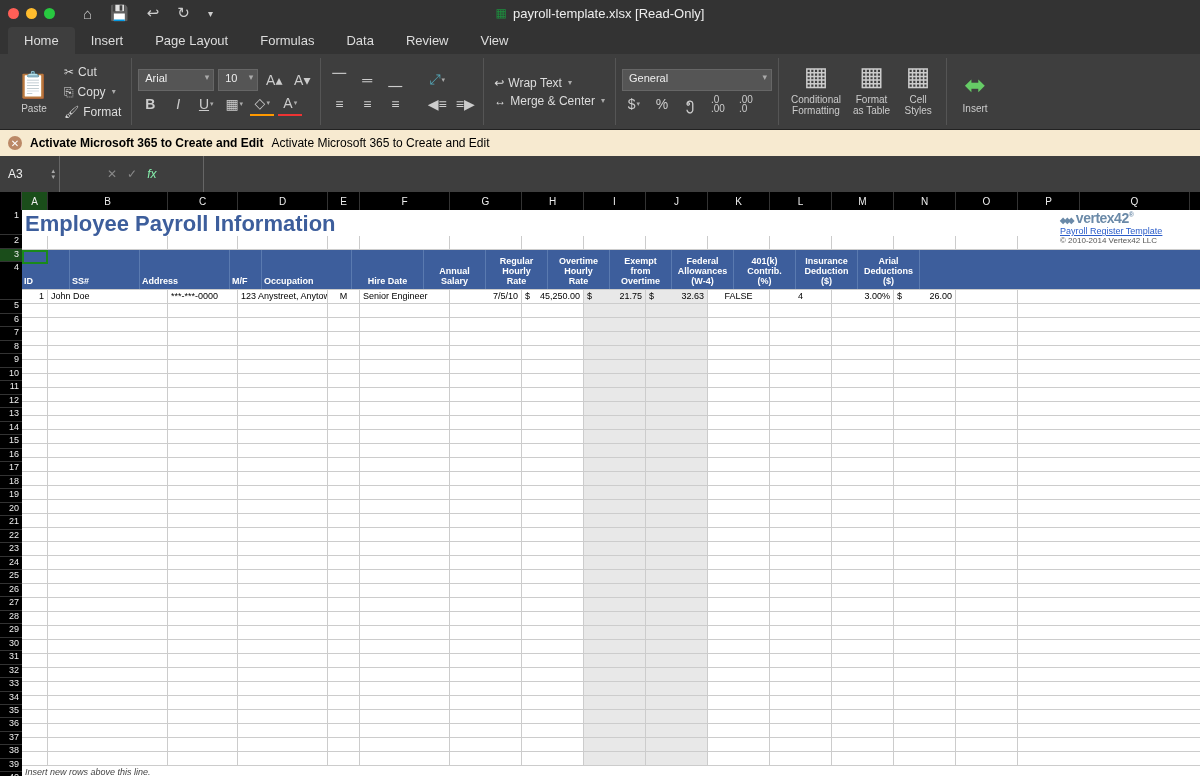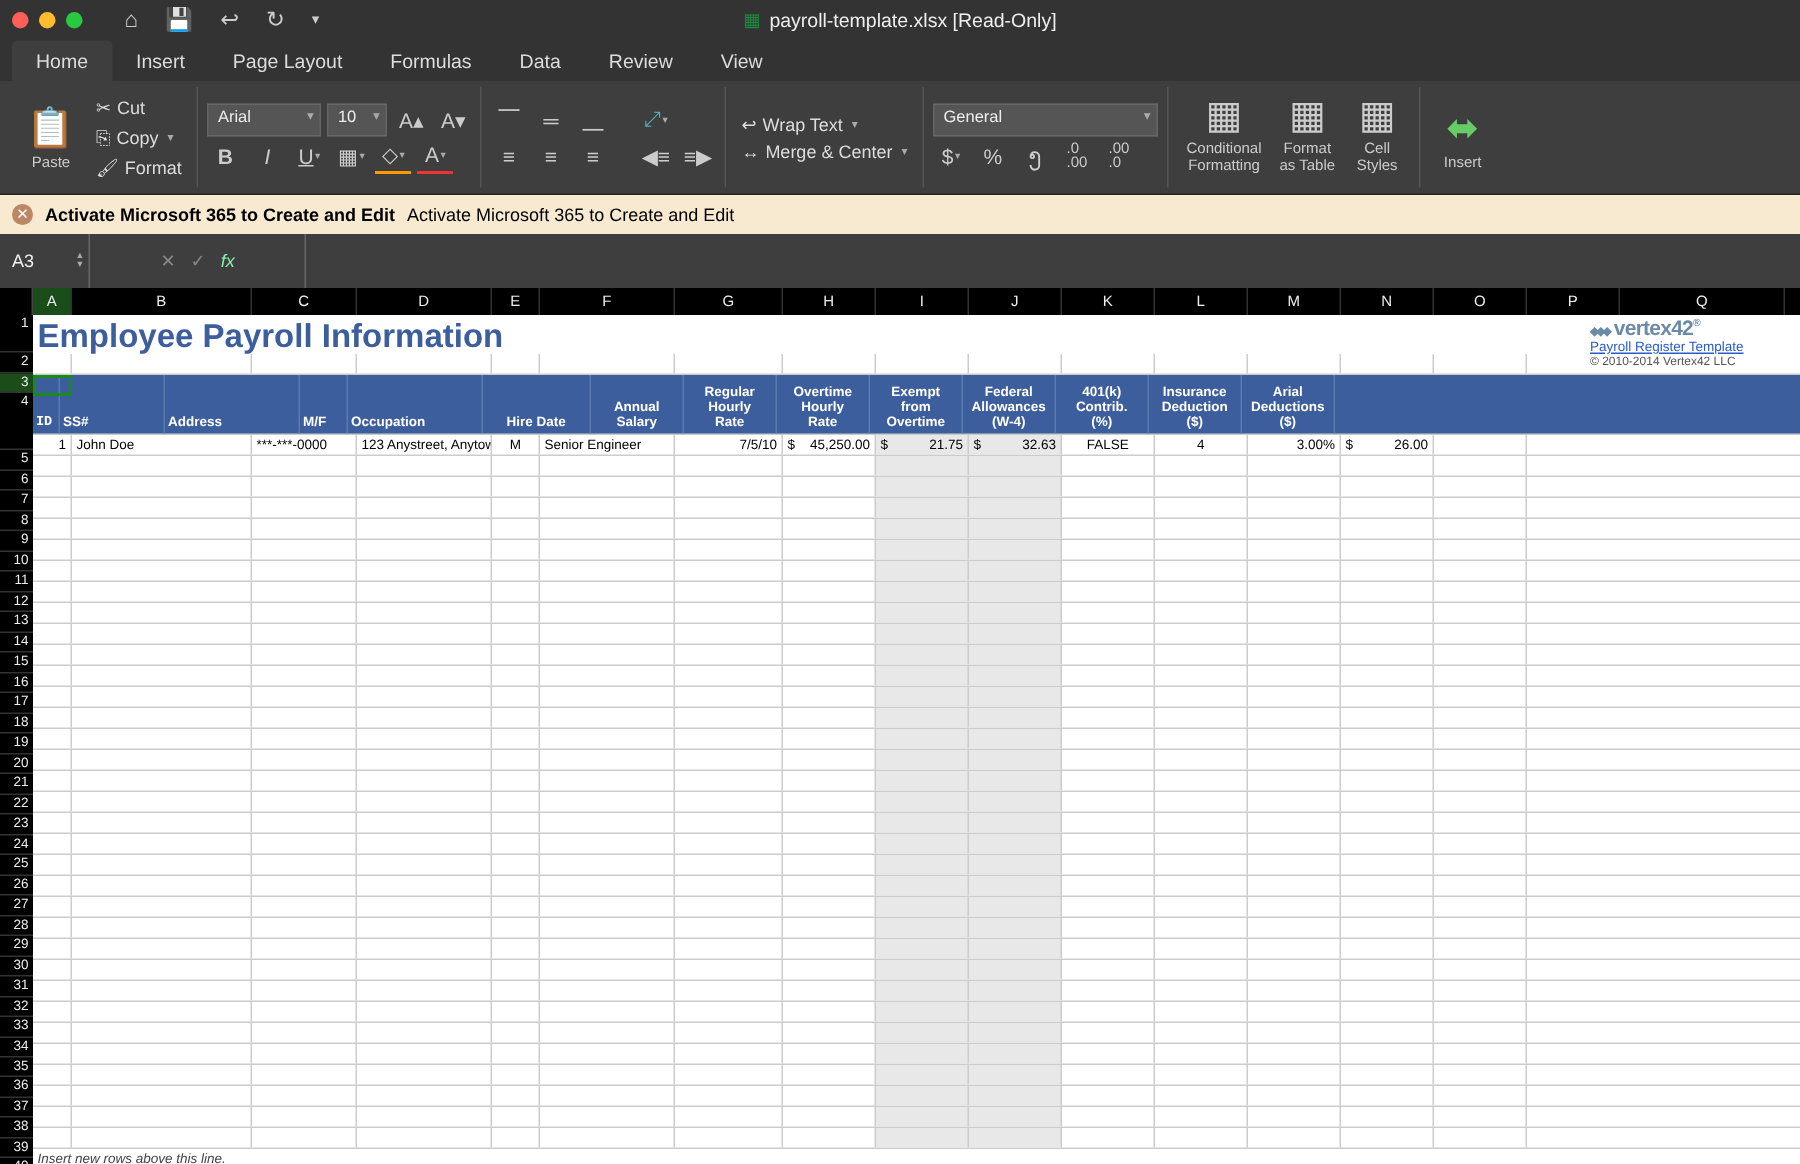--- a/index.html
+++ b/index.html
@@ -351,21 +351,21 @@
         <div class="cell " style="width: 62px;"></div>
         <div class="cell " style="width: 62px;"></div>
         <div class="cell " style="width: 62px;"></div>
         <div class="cell " style="width: 62px;"></div>
         <div class="cell " style="width: 62px;"></div>
         <div class="cell " style="width: 62px;"></div>
         <div class="cell " style="width: 62px;"></div>
         <div class="cell " style="width: 62px;"></div>
       </div>
       <div class="row hdrrow" style="height: 40px;">
-        <div class="hdrcell left" style="width: 18px; font-family: Liberation Mono, monospace;">
+        <div class="hdrcell left" style="width: 48px;">
           <div>ID</div>
         </div>
         <div class="hdrcell left" style="width: 70px;">
           <div>SS#</div>
         </div>
         <div class="hdrcell left" style="width: 90px;">
           <div>Address</div>
         </div>
         <div class="hdrcell left" style="width: 32px;">
           <div>M/F</div>

